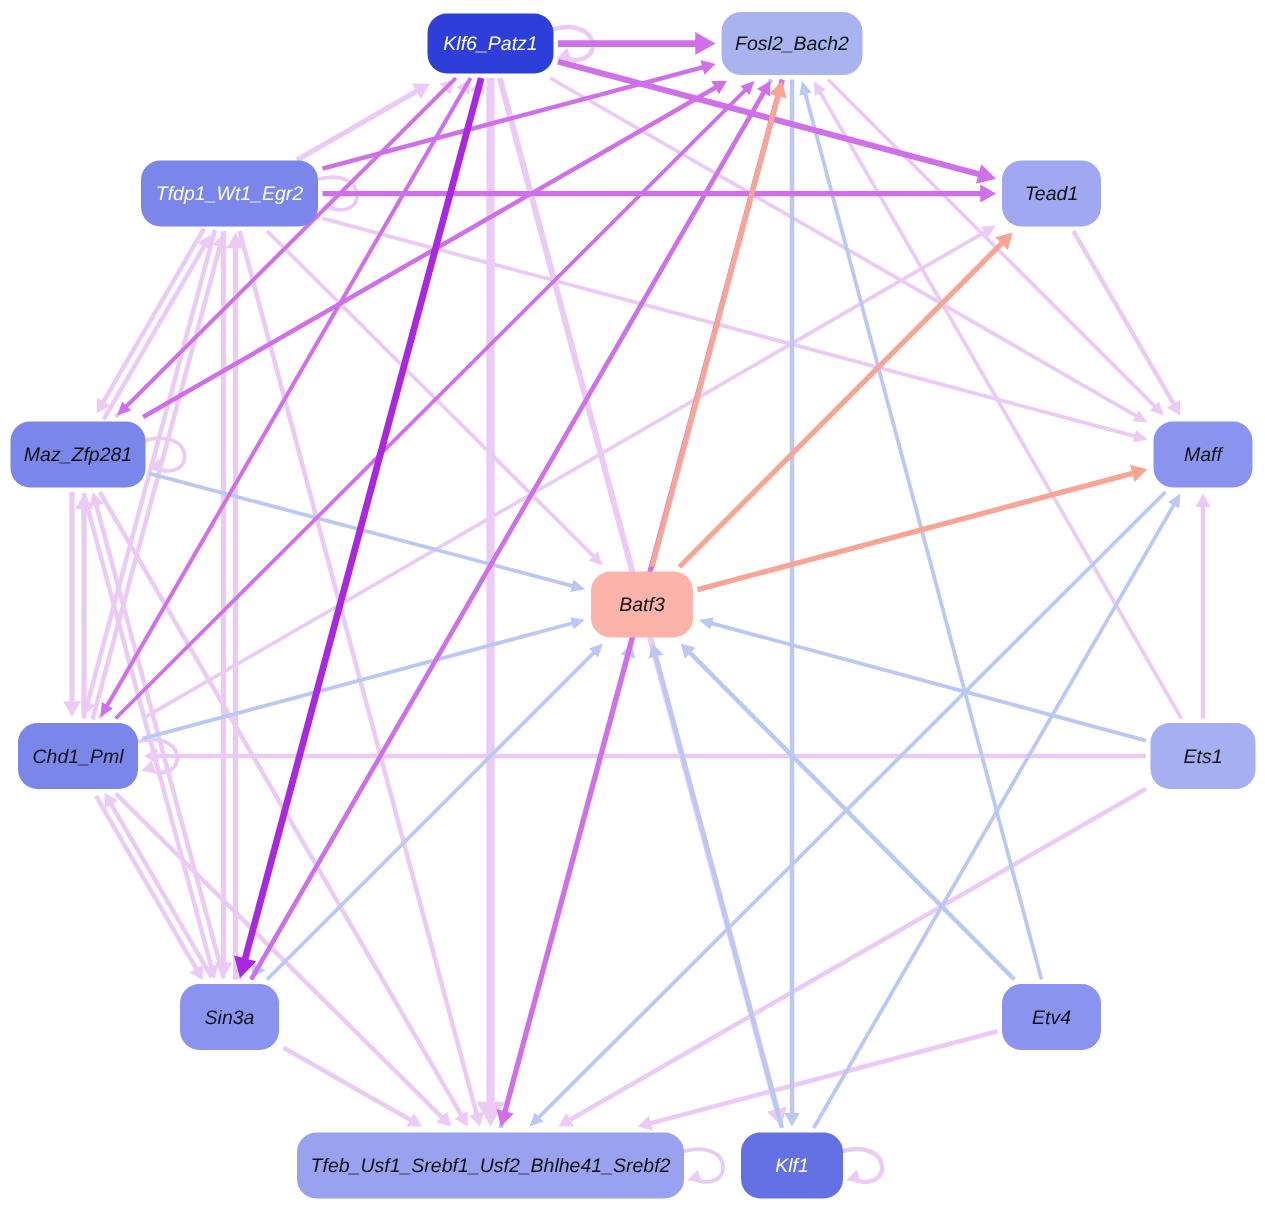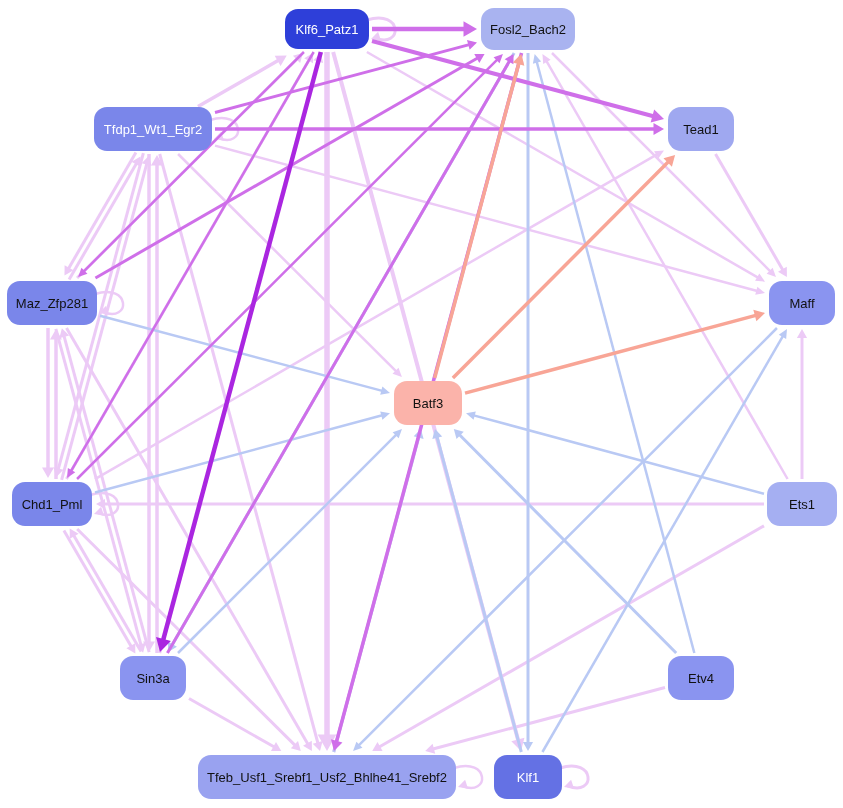--- a/index.html
+++ b/index.html
@@ -1,17 +1,17 @@
 <!DOCTYPE html>
 <html><head>
 <meta charset="utf-8">
 <style>
   html,body{margin:0;padding:0;background:#ffffff;}
   #stage{position:relative;width:843px;height:808px;background:#ffffff;overflow:hidden;
-         font-family:"Liberation Sans", sans-serif;}
+         font-family:"Liberation Sans", sans-serif;font-style:italic;}
   #graph{position:absolute;left:0;top:0;}
   .node-label{font-size:13px;pointer-events:none;}
 </style>
 </head>
 <body>
 
 <div id="stage">
   <svg id="graph" width="843" height="808" viewBox="0 0 843 808" xmlns="http://www.w3.org/2000/svg">
       <g>
         <g>

